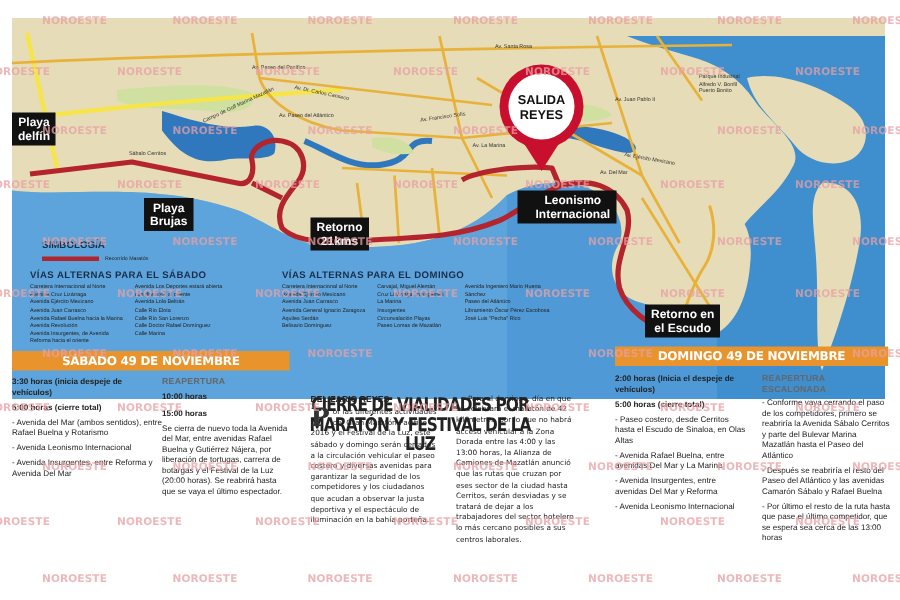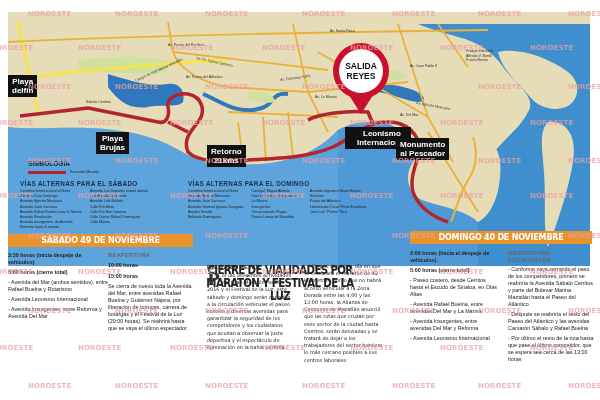--- a/index.html
+++ b/index.html
@@ -98,22 +98,22 @@
   <span class="roadtxt" style="left:78px;top:88px;">Sábalo Cerritos</span>
 
   <div class="maplabel" style="left:0px;top:63px;">Playa
 delfín</div>
   <div class="maplabel" style="left:88px;top:120px;">Playa
 Brujas</div>
   <div class="maplabel" style="left:199px;top:133px;">Retorno
 21kms</div>
   <div class="maplabel" style="left:337px;top:115px;padding-left:12px;">Leonismo
 Internacional</div>
-  <div class="maplabel" style="left:388px;top:126px;">Monumento
-al Pescador</div>
+  <div class="maplabel" style="left:422px;top:191px;">Retorno en
+el Escudo</div>
 
   <div class="legend" style="left:20px;top:148px;">
     <div class="legend-title">SIMBOLOGÍA</div>
     <div class="legend-line">
       <div class="legend-swatch"></div>
       <span class="legend-text">Recorrido Maratón</span>
     </div>
   </div>
 
   <div class="vias" style="left:12px;top:168px;">
@@ -171,21 +171,21 @@
   </div>
 </div>
 
 <div class="pin-tail"></div>
 <div class="pin">
   <div class="pin-inner">SALIDA
 REYES</div>
 </div>
 
 <div class="daybar" style="left:8px;top:234px;width:185px;">SÁBADO 49 DE NOVIEMBRE</div>
-<div class="daybar" style="left:410px;top:231px;width:182px;">DOMINGO 40 DE NOVIEMBRE</div>
+<div class="daybar" style="left:410px;top:231px;width:182px;">DOMINGO 49 DE NOVIEMBRE</div>
 
 <div class="headline">CIERRE DE VIALIDADES POR
 MARATÓN Y FESTIVAL DE LA LUZ</div>
 
 <div class="col" style="left:8px;top:252px;width:100px;">
   <p class="h">3:30 horas (inicia despeje de vehículos)</p>
   <p class="h">5:00 horas (cierre total)</p>
   <p>- Avenida del Mar (ambos sentidos), entre Rafael Buelna y Rotarismo</p>
   <p>- Avenida Leonismo Internacional</p>
   <p>- Avenida Insurgentes, entre Reforma y Avenida Del Mar</p>

